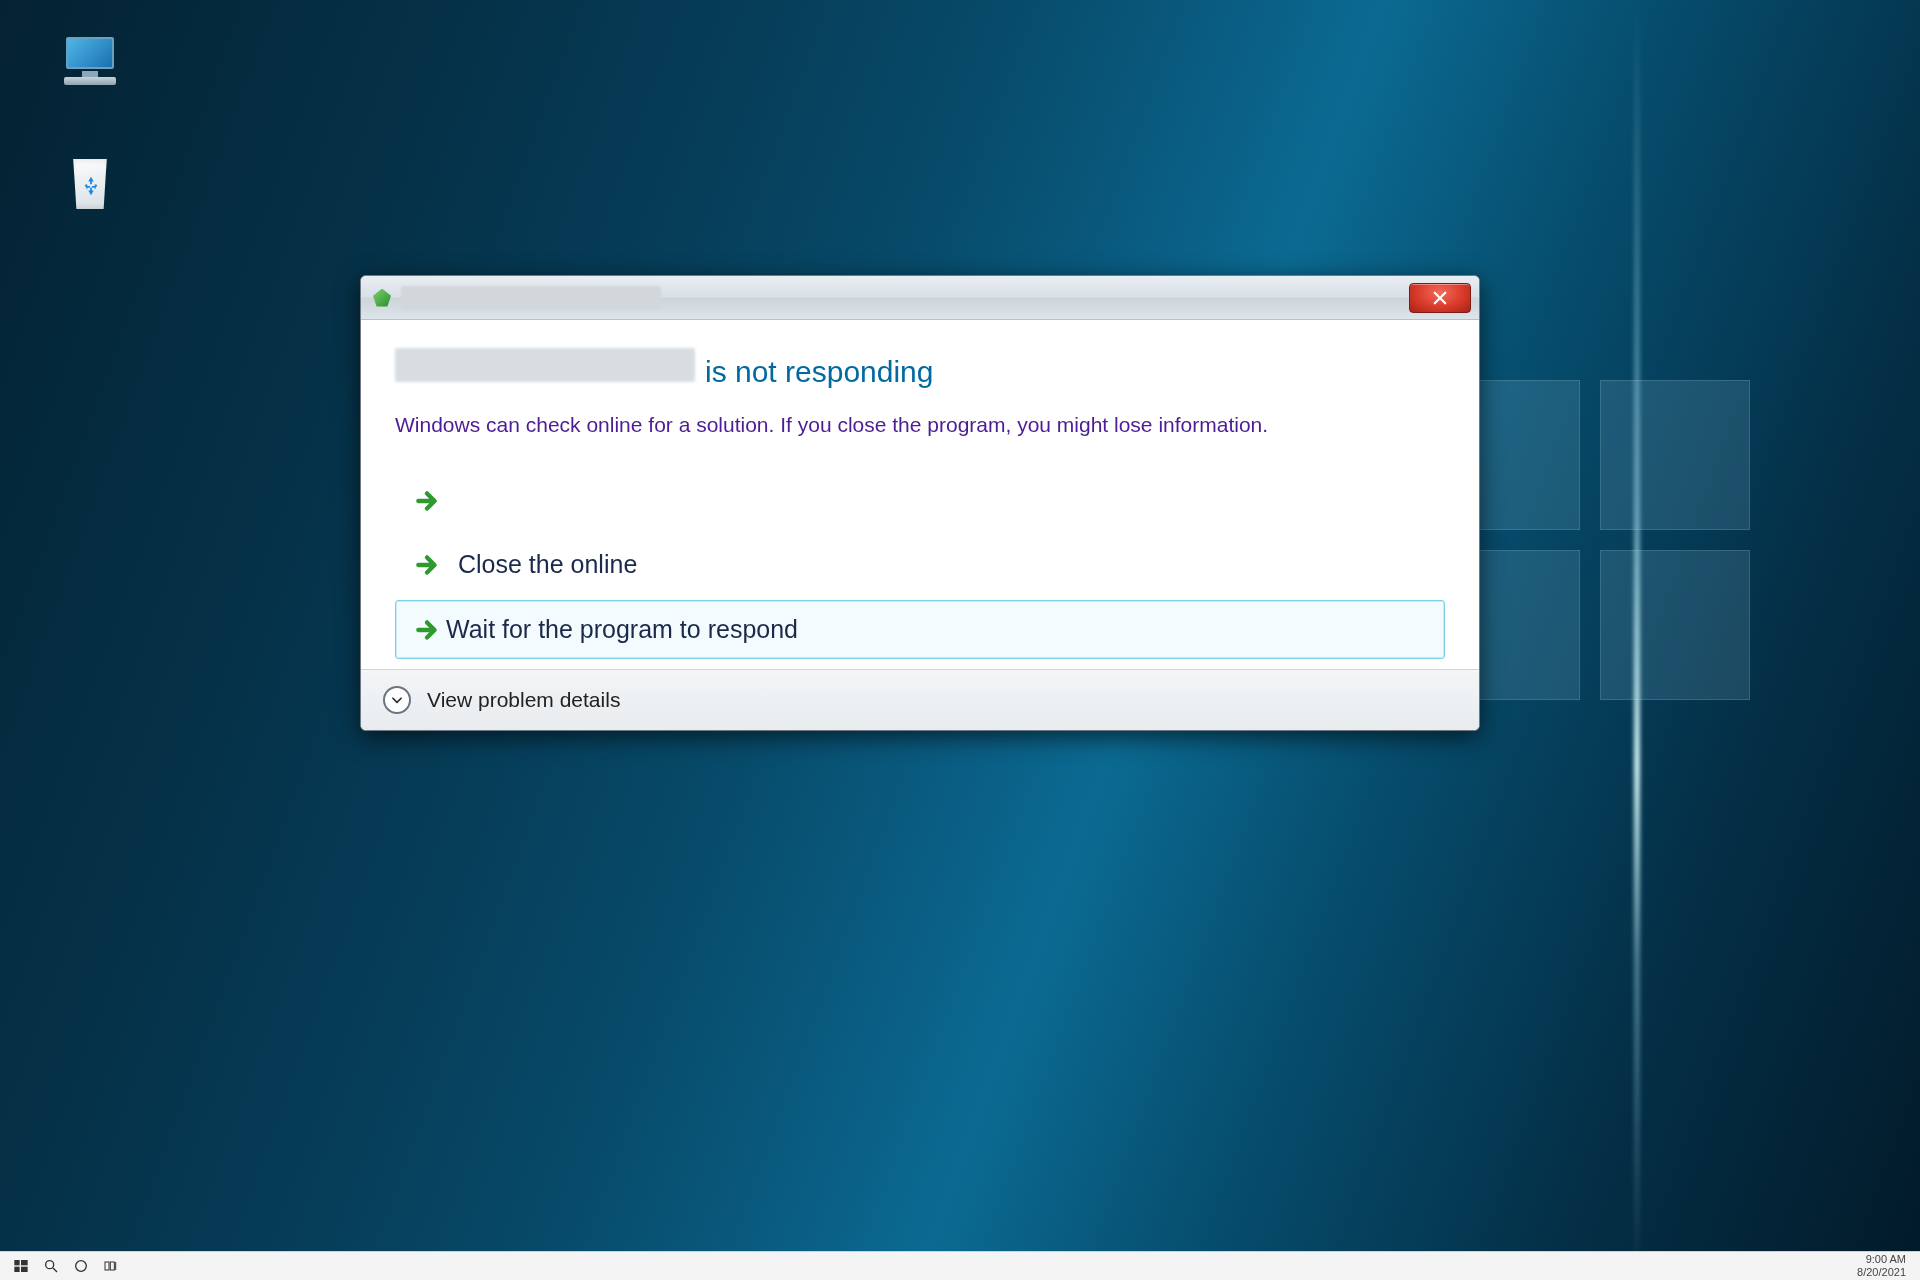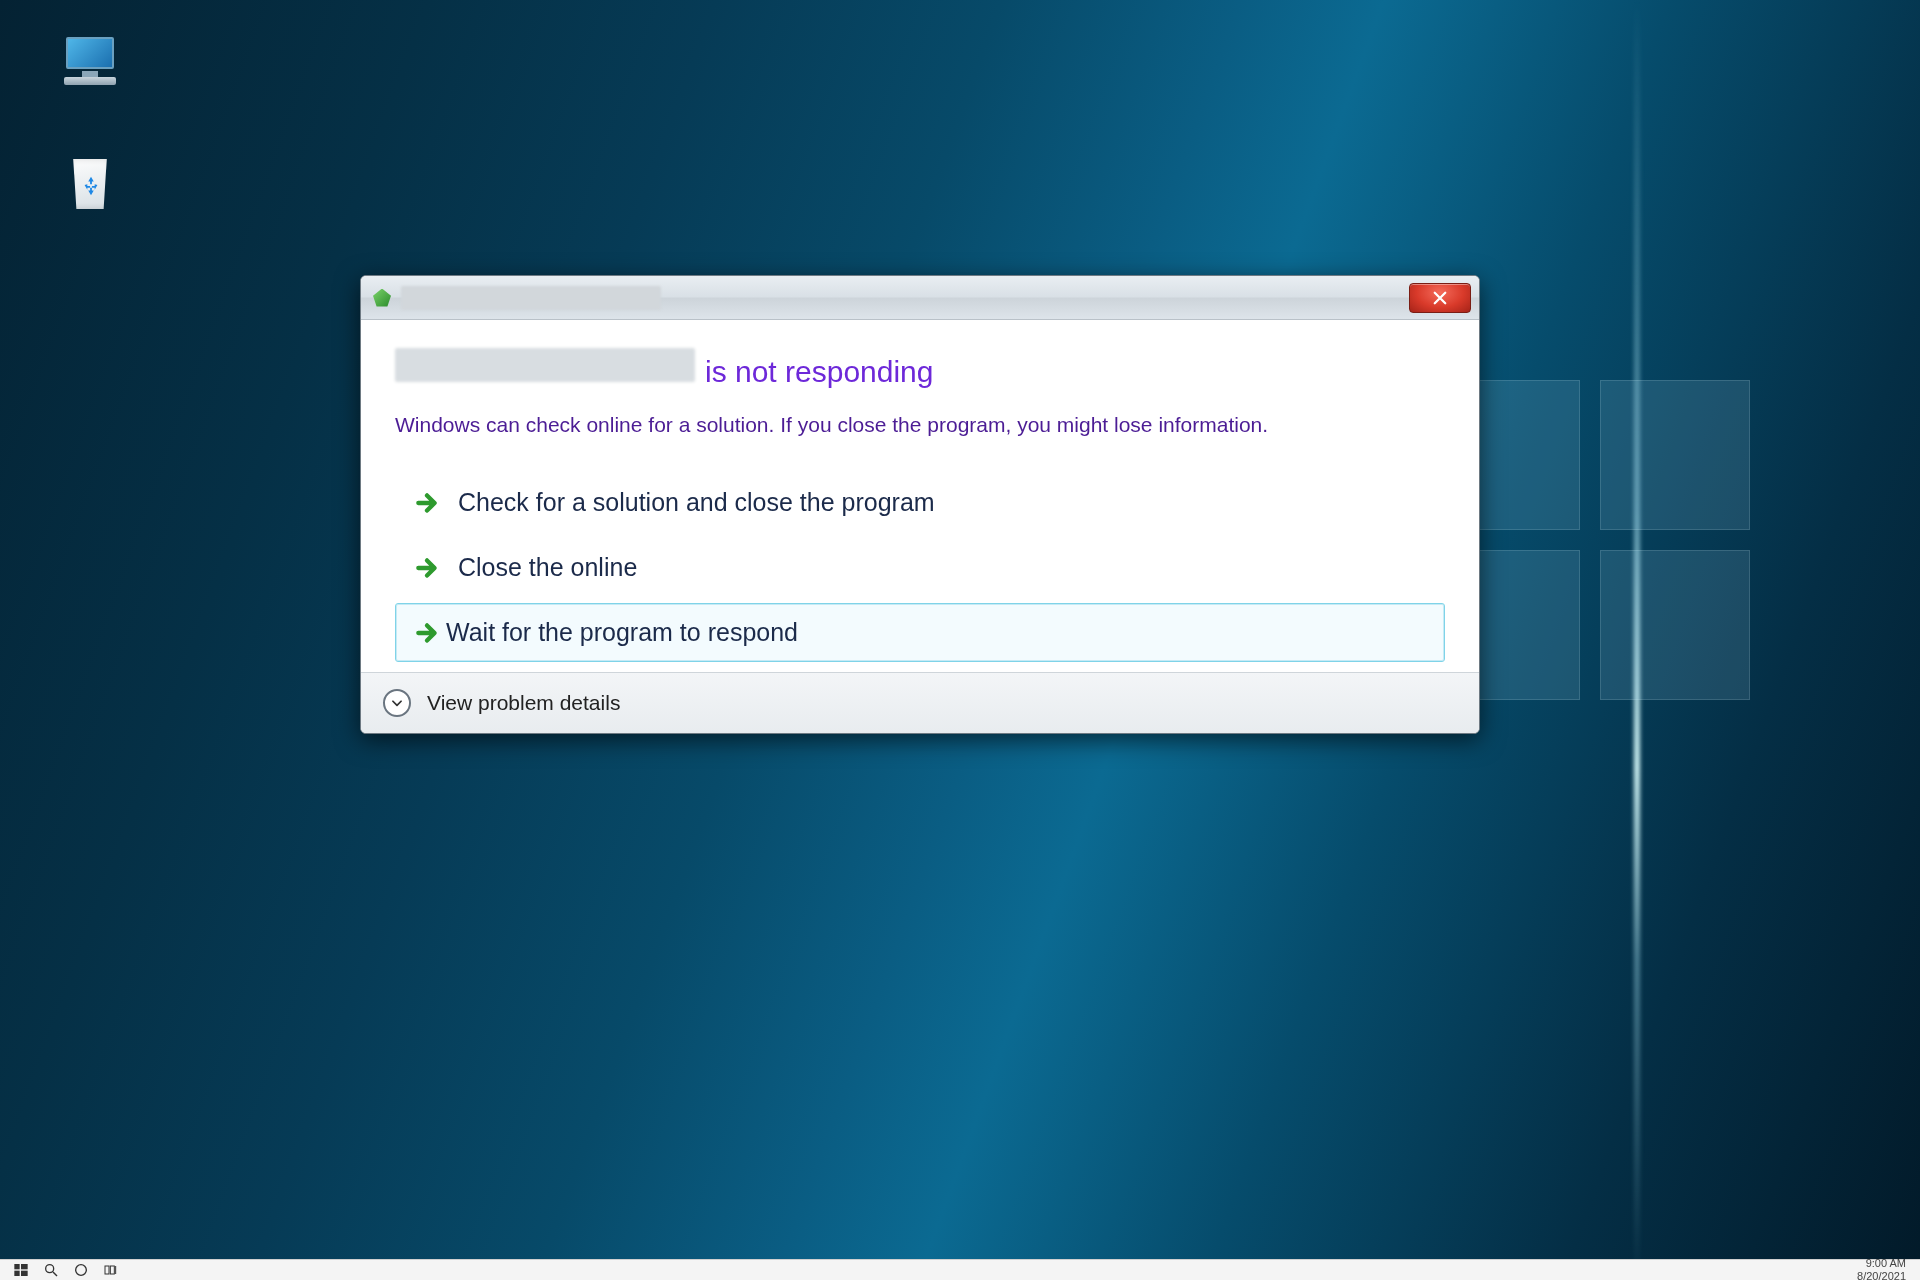--- a/index.html
+++ b/index.html
@@ -63,21 +63,21 @@
     width:62px; height:30px; border-radius:4px; margin-right:2px; cursor:pointer;
     background:radial-gradient(ellipse at 50% 30%, #f46a5a 0%, #d93a2a 55%, #a52318 100%);
     border:1px solid #7a1d14; display:flex; align-items:center; justify-content:center;
     box-shadow: inset 0 1px 0 rgba(255,255,255,.4);
   }
   .close-btn svg { width:18px; height:18px; }
   
   .dialog-body { padding:28px 34px 4px 34px; }
   .heading-row { display:flex; align-items:baseline; gap:10px; margin-bottom:22px;}
   .heading-redact { width:300px; height:34px; background:#d8dde1; border-radius:2px; filter:blur(1.5px);}
-  .heading-text { font-size:30px; color:#6d28d9; font-weight:400; }
+  .heading-text { font-size:30px; color:#0369a1; font-weight:400; }
   .sub-text { font-size:21px; color:#4c1d95; line-height:1.35; margin-bottom:34px; max-width:950px;}
   
   .option-row {
     display:flex; align-items:center; gap:18px; padding:14px 18px; margin:6px 0;
     font-size:25px; color:#1b2a4a; cursor:pointer; border:1px solid transparent; border-radius:3px;
   }
   .option-row.highlight { border:1px solid #7fd3e8; background:#f3fbfe; box-shadow:0 0 0 1px rgba(127,211,232,.4) inset;gap:6px;}
   .arrow-icon { width:26px; height:26px; flex-shrink:0;}
   .arrow-icon svg{width:26px;height:26px;}
   
@@ -87,21 +87,21 @@
   }
   .chevron-circle {
     width:28px; height:28px; border-radius:50%; border:2px solid #6a7580;
     display:flex; align-items:center; justify-content:center; background:#fff;
   }
   .chevron-circle svg{width:14px;height:14px;}
   .details-text { font-size:21px; color:#222; }
   
   
   .taskbar {
-    position:absolute; left:0; right:0; bottom:0; height:21px;
+    position:absolute; left:0; right:0; bottom:0; height:29px;
     background:#f4f4f4; border-top:1px solid #d0d0d0;
     display:flex; align-items:center; padding:0 6px; font-size:12px; color:#333;
   }
   .taskbar .tb-btn { width:30px; height:30px; display:flex; align-items:center; justify-content:center; cursor:pointer;}
   .taskbar .tb-btn svg{width:16px;height:16px;}
   .taskbar .tray { margin-left:auto; text-align:right; line-height:1.15; font-size:11px; padding-right:8px;color:#444;}
 </style>
 </head>
 <body>
 
@@ -152,21 +152,20 @@
         <div class="heading-text">is not responding</div>
       </div>
       <div class="sub-text">Windows can check online for a solution. If you close the program, you might lose information.</div>
 
       <div class="option-row">
         <span class="arrow-icon">
           <svg viewBox="0 0 24 24">
               <path fill="none" stroke="#2e9a2e" stroke-width="4" stroke-linecap="round" stroke-linejoin="round" d="M4 12h14M12 5l7 7-7 7"></path>
             </svg>
         </span>
-        <span>Check for a solution and close the program</span>
       </div>
 
       <div class="option-row">
         <span class="arrow-icon">
           <svg viewBox="0 0 24 24">
               <path fill="none" stroke="#2e9a2e" stroke-width="4" stroke-linecap="round" stroke-linejoin="round" d="M4 12h14M12 5l7 7-7 7"></path>
             </svg>
         </span>
         <span>Close the online</span>
       </div>

